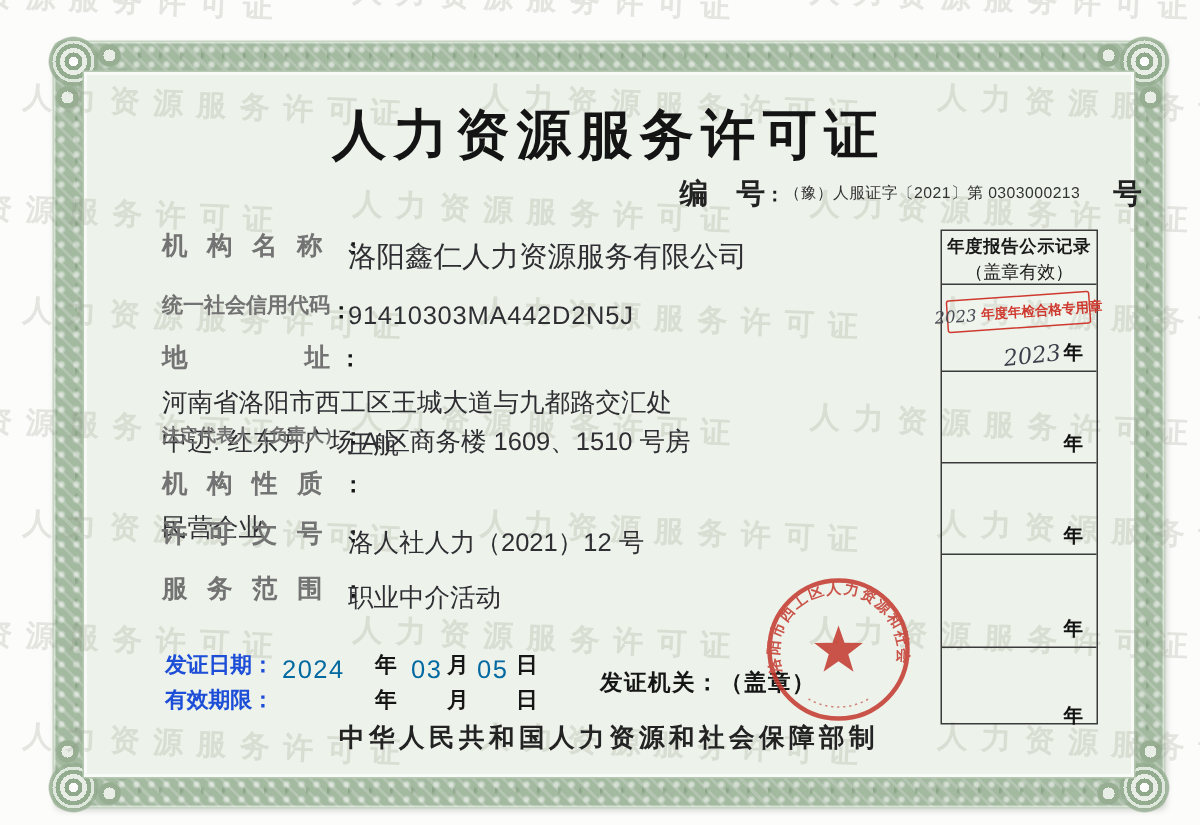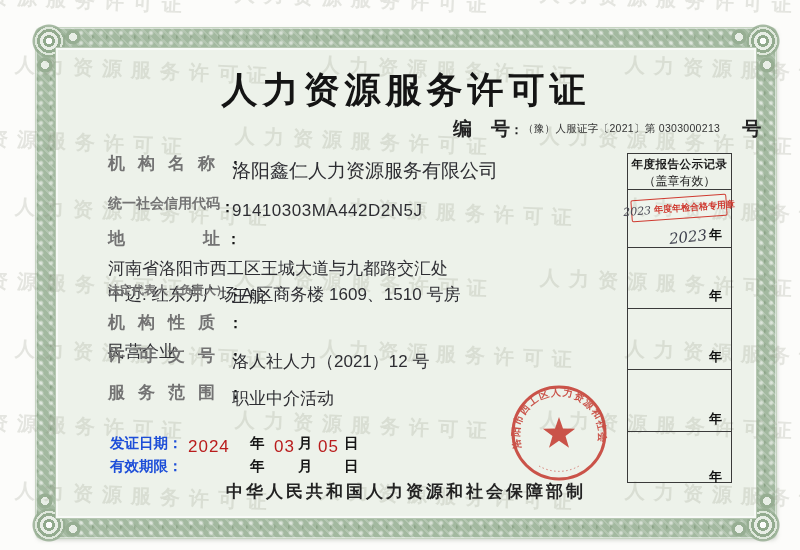--- a/index.html
+++ b/index.html
@@ -75,21 +75,21 @@
   .lab-l{font-size:17px;letter-spacing:1px;}
   .lab-m{font-size:14px;}
   .lab-s{font-size:12px;padding-top:3px;}
   .val{color:#2e2e33;transform:translateY(6px);}
   .v-org{font-size:19px;}
   .v-code{font-size:17px;letter-spacing:.5px;}
   .v-addr{font-size:17px;line-height:26px;white-space:nowrap;}
   .v-std{font-size:17px;}
 
   .d-lab{font-size:14.5px;font-weight:bold;color:#1d4ed8;}
-  .d-num{font-size:17px;color:#b91c1c;letter-spacing:1px;}
+  .d-num{font-size:17px;color:#0369a1;letter-spacing:1px;}
   .d-unit{font-size:14.5px;font-weight:bold;color:#161616;}
   .issuer{font-size:15px;font-weight:bold;color:#161616;letter-spacing:1px;}
 
   .footer{
     left:0;right:0;top:452px;text-align:center;
     font-family:Liberation Mono, monospace;font-weight:bold;
     font-size:17px;letter-spacing:3px;color:#232323;white-space:nowrap;
   }
 
   
@@ -235,20 +235,21 @@
     <span class="abs d-num" style="left:238px;top:409px;">03</span>
     <span class="abs d-unit" style="left:262px;top:406px;">月</span>
     <span class="abs d-num" style="left:282px;top:409px;">05</span>
     <span class="abs d-unit" style="left:308px;top:406px;">日</span>
 
     <span class="abs d-lab" style="left:74px;top:429px;">有效期限：</span>
     <span class="abs d-unit" style="left:214px;top:429px;">年</span>
     <span class="abs d-unit" style="left:262px;top:429px;">月</span>
     <span class="abs d-unit" style="left:308px;top:429px;">日</span>
 
+    <span class="abs issuer" style="left:364px;top:418px;">发证机关：（盖章）</span>
 
     <svg class="abs seal" viewBox="0 0 110 110">
       <circle cx="55" cy="55" r="46" fill="none" stroke="#c4382e" stroke-width="3"></circle>
       <path id="sealArc" d="M 17,70 A 40,40 0 1 1 93,70" fill="none"></path>
       <text font-size="10" fill="#c4382e" letter-spacing="1.2" font-weight="bold" font-family="Liberation Sans, sans-serif">
         <textPath href="#sealArc">洛阳市西工区人力资源和社会保障局</textPath>
       </text>
       <polygon points="55,39 59,50.5 71.2,50.7 61.5,58.1 65,69.8 55,62.8 45,69.8 48.5,58.1 38.8,50.7 51,50.5" fill="#c4382e"></polygon>
       <path d="M 35,88 A 40,40 0 0 0 75,88" fill="none" stroke="#c4382e" stroke-width="1" stroke-dasharray="1.5,2.5" opacity=".7"></path>
     </svg>

